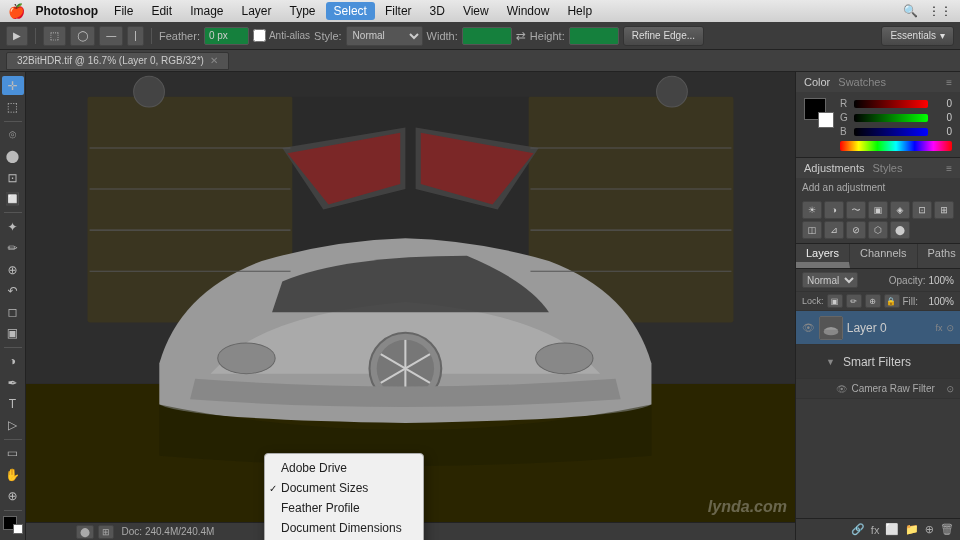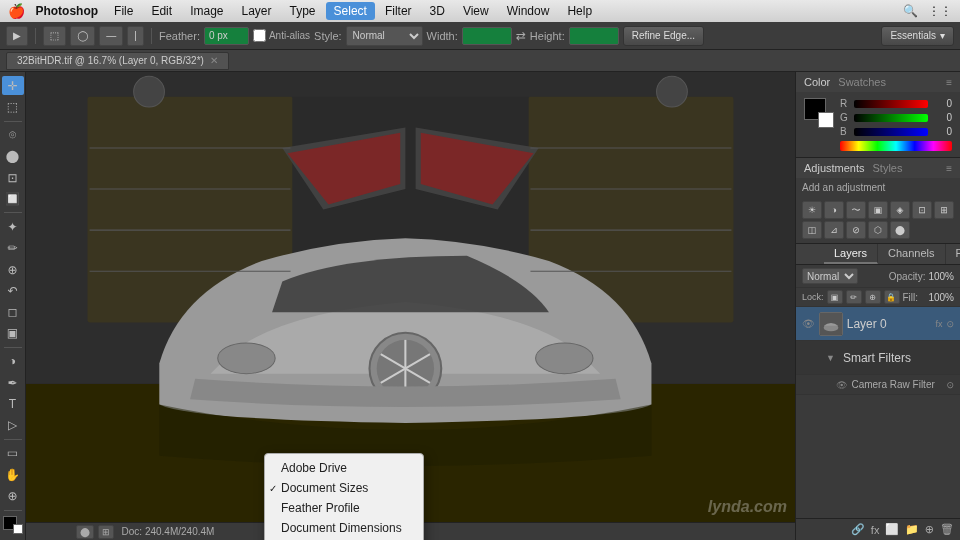--- a/index.html
+++ b/index.html
@@ -299,21 +299,21 @@
       background: #404040;
       border-bottom: 1px solid #222;
     }
     .layers-tab {
       padding: 3px 10px;
       font-size: 11px;
       color: #bbb;
       cursor: pointer;
       border-right: 1px solid #333;
     }
-    .layers-tab.active { color: #eee; border-bottom: 2px solid #737373; margin-left: 28px; }
+    .layers-tab.active { color: #eee; border-bottom: 6px solid #737373; }
     .layers-controls {
       padding: 3px 6px;
       display: flex;
       align-items: center;
       gap: 4px;
       border-bottom: 1px solid #333;
     }
     .layers-select {
       background: #555;
       border: 1px solid #444;

